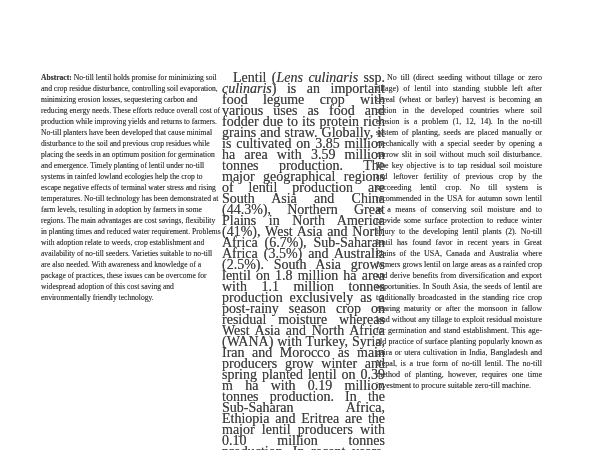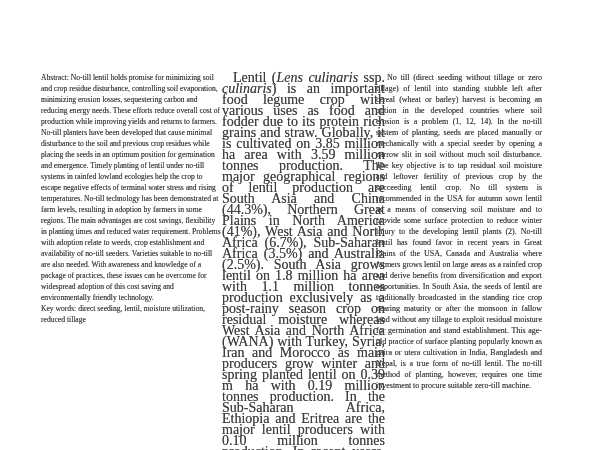--- a/index.html
+++ b/index.html
@@ -40,32 +40,31 @@
   .col-right {
     left: 376px;
     width: 166px;
     font-size: 8px;
     line-height: 11px;
     text-align: justify;
   }
   .para-indent {
     text-indent: 11px;
   }
-  .bold { font-weight: normal; }
+  .bold { font-weight: bold; }
   .italic { font-style: italic; }
   p { margin: 0; }
 </style>
 </head>
 <body>
 
 <div class="page">
 
   <div class="col col-abstract">
     <p><span class="bold">Abstract:</span><span> No-till lentil holds promise for minimizing soil and crop residue disturbance, controlling soil evaporation, minimizing erosion losses, sequestering carbon and reducing energy needs. These efforts reduce overall cost of production while improving yields and returns to farmers. No-till planters have been developed that cause minimal disturbance to the soil and previous crop residues while placing the seeds in an optimum position for germination and emergence. Timely planting of lentil under no-till systems in rainfed lowland ecologies help the crop to escape negative effects of terminal water stress and rising temperatures. No-till technology has been demonstrated at farm levels, resulting in adoption by farmers in some regions. The main advantages are cost savings, flexibility in planting times and reduced water requirement. Problems with adoption relate to weeds, crop establishment and availability of no-till seeders. Varieties suitable to no-till are also needed. With awareness and knowledge of a package of practices, these issues can be overcome for widespread adoption of this cost saving and environmentally friendly technology.</span></p>
-    <p><span class="bold">Key words:</span><span> direct seeding, lentil, moisture utilization, reduced tillage</span></p>
   </div>
 
   <div class="col col-middle">
     <p class="para-indent"><span>Lentil (</span><span class="italic">Lens culinaris</span><span> ssp. </span><span class="italic">culinaris</span><span>) is an important food legume crop with various uses as food and fodder due to its protein rich grains and straw. Globally, it is cultivated on 3.85 million ha area with 3.59 million tonnes production. The major geographical regions of lentil production are South Asia and China (44.3%), Northern Great Plains in North America (41%), West Asia and North Africa (6.7%), Sub-Saharan Africa (3.5%) and Australia (2.5%). South Asia grows lentil on 1.8 million ha area with 1.1 million tonnes production exclusively as a post-rainy season crop on residual moisture whereas West Asia and North Africa (WANA) with Turkey, Syria, Iran and Morocco as main producers grow winter and spring planted lentil on 0.39 m ha with 0.19 million tonnes production. In the Sub-Saharan Africa, Ethiopia and Eritrea are the major lentil producers with 0.10 million tonnes production. In recent years, area under lentil has expanded in the Northern Great Plains of North America (Canada and USA) which produces 1.15 million tonnes of lentil and has emerged as the foremost production base. In these regions, lentil is grown as rainfed crop under various tillage systems including conventional as well as zero tillage. Production cost play an important role in area allocation under a particular crop. For further expansion of area under lentil, its economic competitiveness needs to be improved by reducing production cost through adopting</span></p>
   </div>
 
   <div class="col col-right">
     <p class="para-indent">No till (direct seeding without tillage or zero tillage) of lentil into standing stubble left after cereal (wheat or barley) harvest is becoming an option in the developed countries where soil erosion is a problem (1, 12, 14). In the no-till system of planting, seeds are placed manually or mechanically with a special seeder by opening a narrow slit in soil without much soil disturbance. The key objective is to tap residual soil moisture and leftover fertility of previous crop by the succeeding lentil crop. No till system is recommended in the USA for autumn sown lentil as a means of conserving soil moisture and to provide some surface protection to reduce winter injury to the developing lentil plants (2). No-till lentil has found favor in recent years in Great Plains of the USA, Canada and Australia where farmers grows lentil on large areas as a rainfed crop and derive benefits from diversification and export opportunities. In South Asia, the seeds of lentil are traditionally broadcasted in the standing rice crop nearing maturity or after the monsoon in fallow land without any tillage to exploit residual moisture for germination and stand establishment. This age-old practice of surface planting popularly known as paira or utera cultivation in India, Bangladesh and Nepal, is a true form of no-till lentil. The no-till method of planting, however, requires one time investment to procure suitable zero-till machine.</p>
   </div>
 

